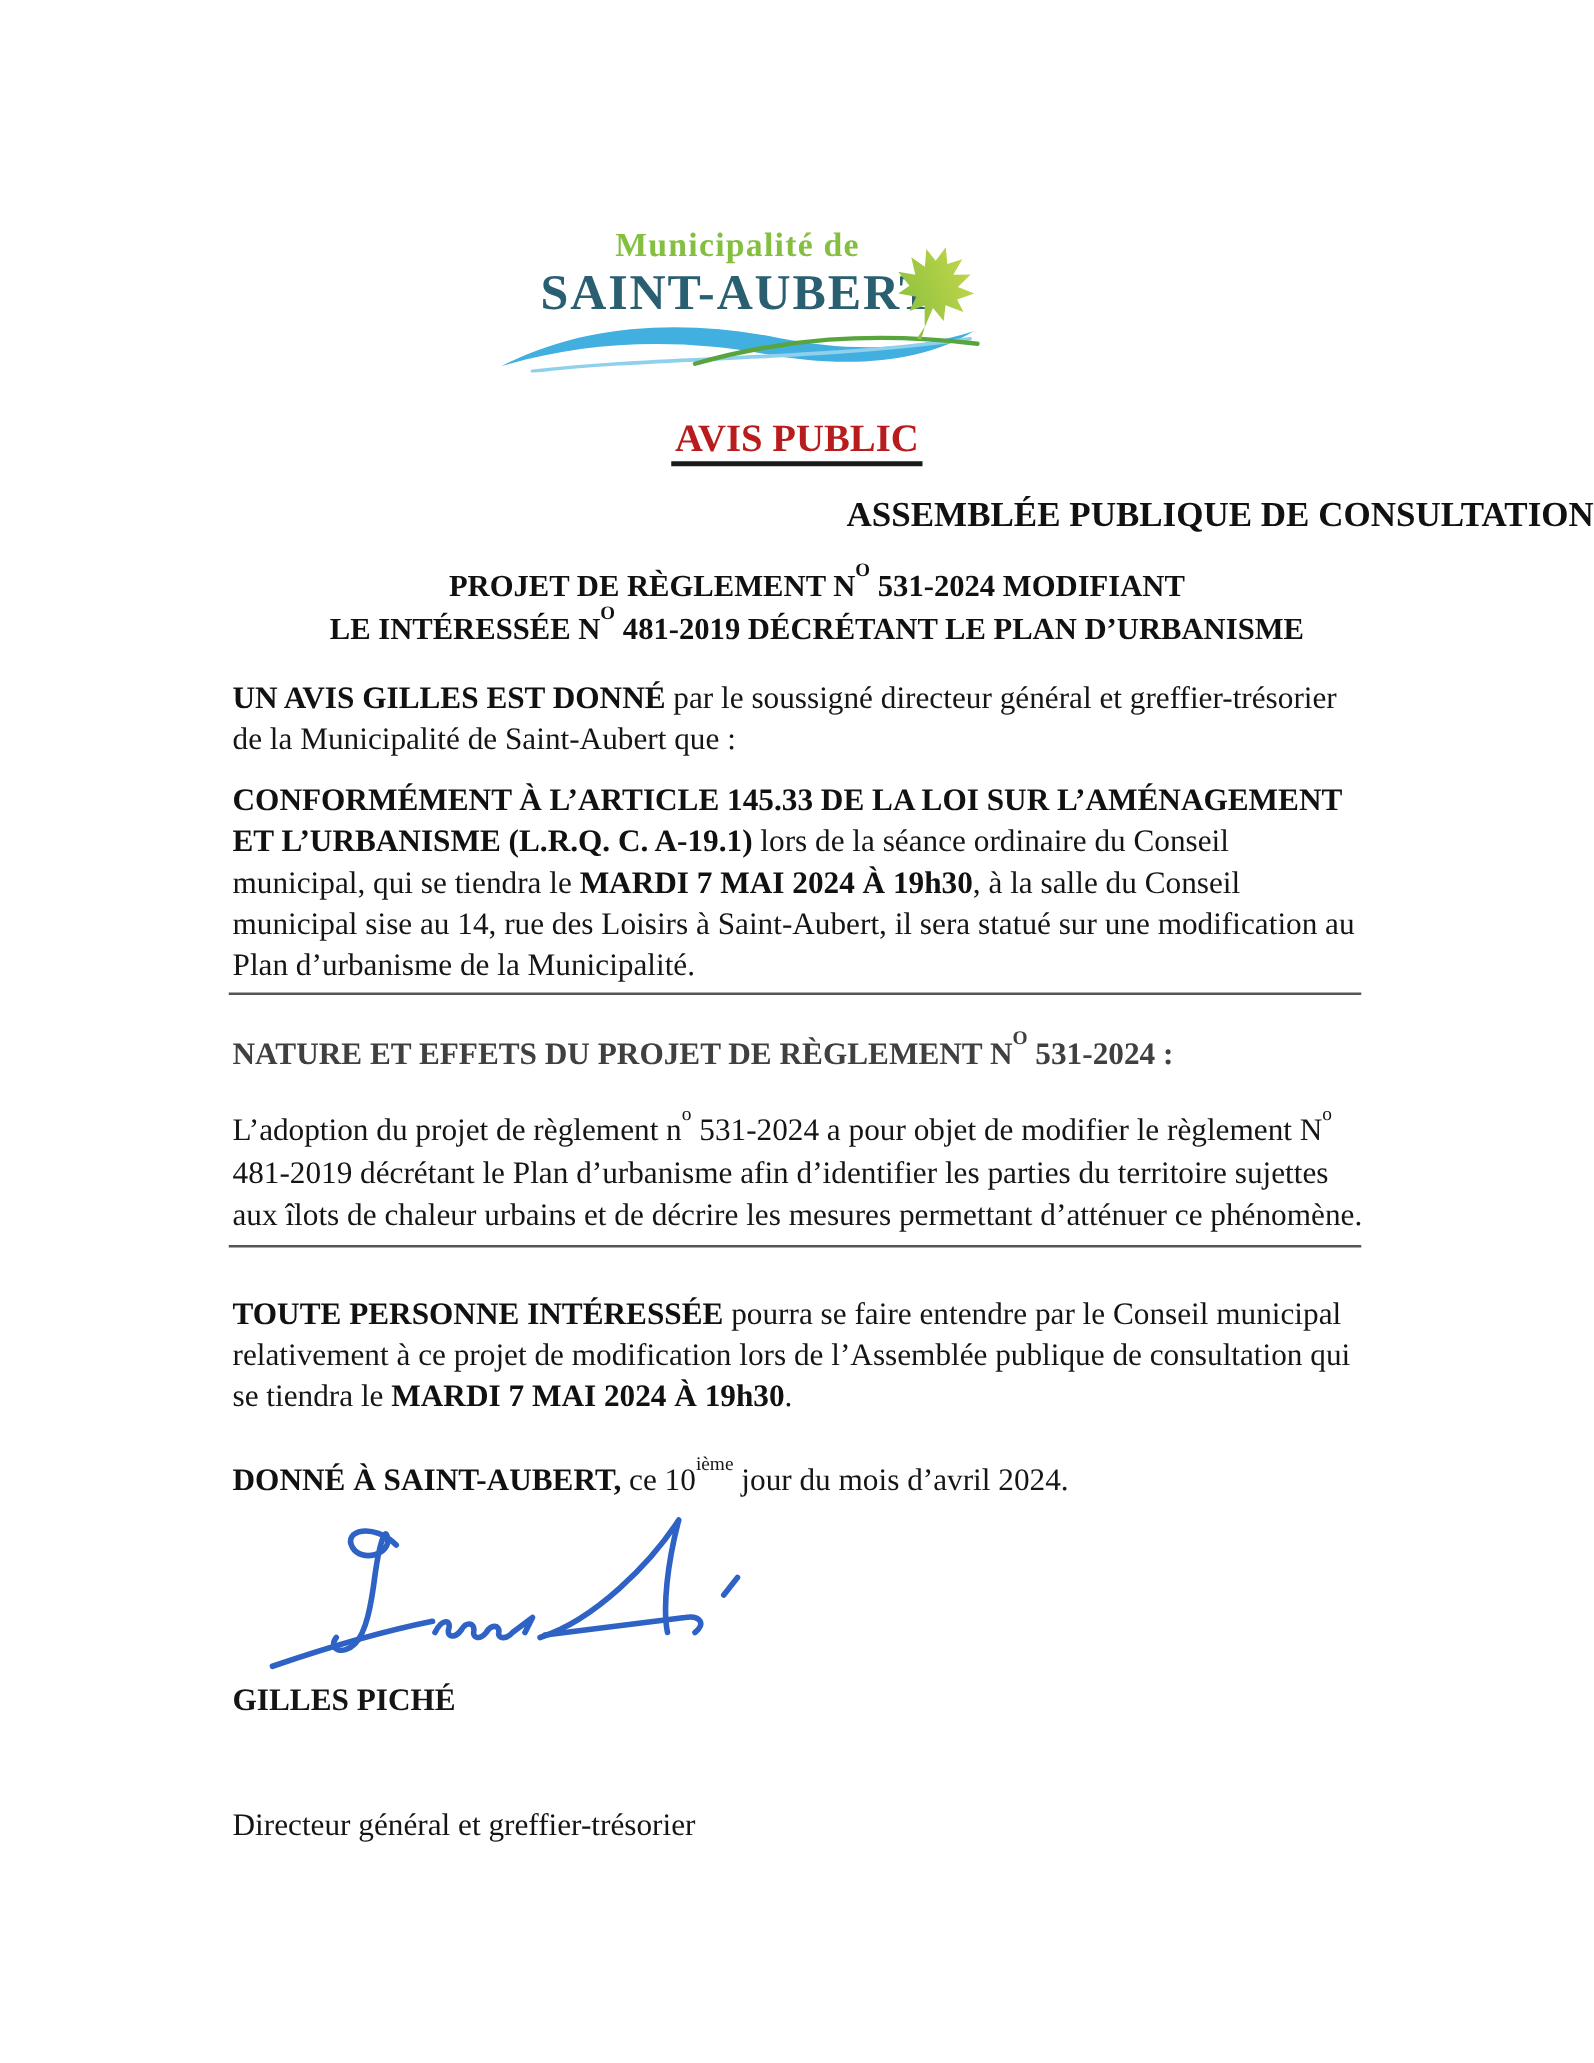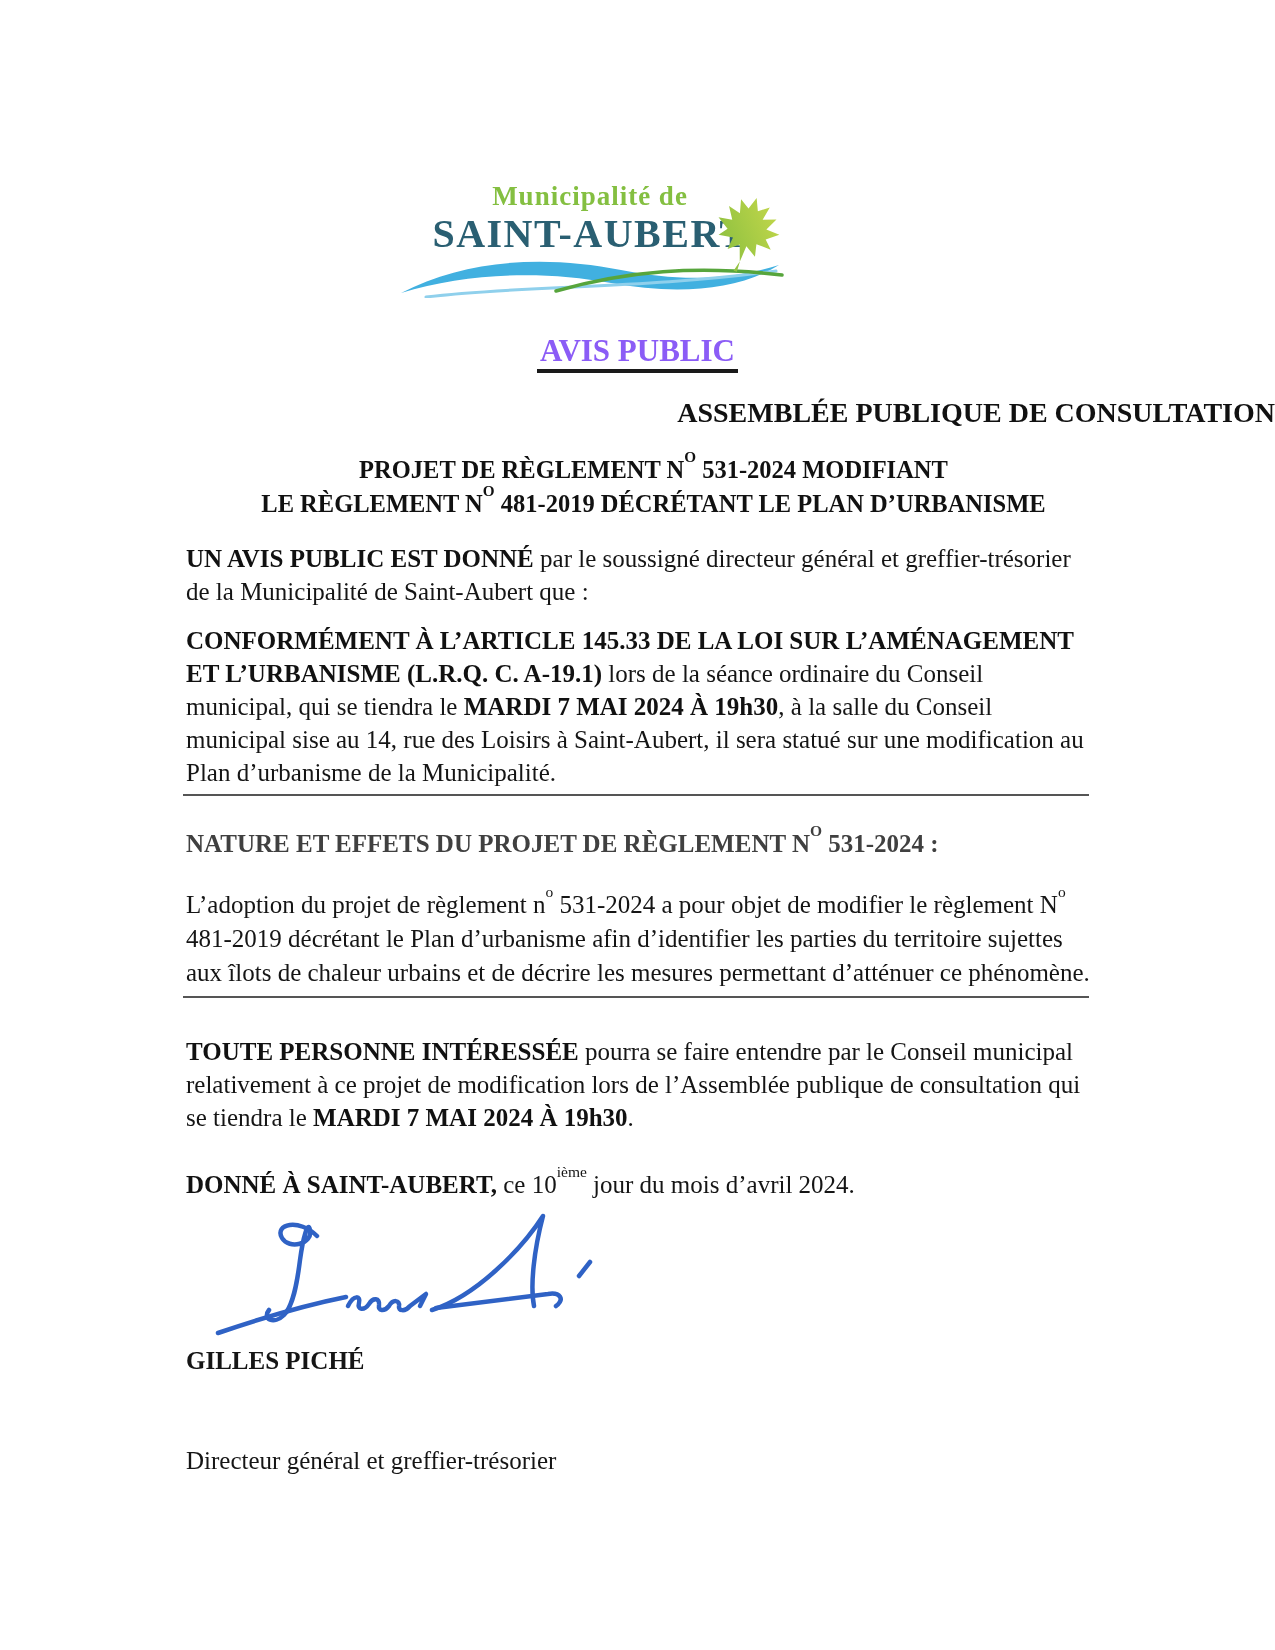--- a/index.html
+++ b/index.html
@@ -27,21 +27,21 @@
     font-weight: bold;
     letter-spacing: 1.5px;
     margin-top: -2px;
   }
   .logo-waves { position: absolute; left: 8px; top: 62px; }
   .logo-leaf  { position: absolute; left: 322px; top: 14px; transform: rotate(16deg); }
 
   
   .title {
     position: absolute; top: 333px; left: 0; width: 1275px;
-    text-align: center; font-size: 31px; font-weight: bold; color: #8b5cf6;
+    text-align: center; font-size: 31px; font-weight: bold; color: #b91c1c;
   }
   .title span { border-bottom: 4px solid #1a1a1a; padding: 0 3px 1px; }
   .subtitle {
     position: absolute; top: 397px; left: 0; width: 1275px;
     text-align: right; font-size: 28px; font-weight: bold; color: #111;
   }
   .subject {
     position: absolute; top: 453px; left: 16px; width: 1275px;
     text-align: center; font-size: 24.5px; font-weight: bold; color: #111;
     line-height: 34px;
@@ -104,24 +104,24 @@
   </div>
 
   <div class="title">
     <span>AVIS PUBLIC</span>
   </div>
 
   <div class="subtitle">ASSEMBLÉE PUBLIQUE DE CONSULTATION</div>
 
   <div class="subject">
     <div><span>PROJET DE RÈGLEMENT N</span><sup class="ord">O</sup><span> 531-2024 MODIFIANT</span></div>
-    <div><span>LE RÈGLEMENT N</span><sup class="ord">O</sup><span> 481-2019 DÉCRÉTANT LE PLAN D’URBANISME</span></div>
+    <div><span>LE INTÉRESSÉE N</span><sup class="ord">O</sup><span> 481-2019 DÉCRÉTANT LE PLAN D’URBANISME</span></div>
   </div>
 
-  <p class="body-text para-avis"><b>UN AVIS PUBLIC EST DONNÉ</b><span> par le soussigné directeur général et greffier-trésorier de la Municipalité de Saint-Aubert que :</span></p>
+  <p class="body-text para-avis"><b>UN AVIS GILLES EST DONNÉ</b><span> par le soussigné directeur général et greffier-trésorier de la Municipalité de Saint-Aubert que :</span></p>
 
   <p class="body-text para-conforme"><b>CONFORMÉMENT À L’ARTICLE 145.33 DE LA LOI SUR L’AMÉNAGEMENT ET L’URBANISME (L.R.Q. C. A-19.1)</b><span> lors de la séance ordinaire du Conseil municipal, qui se tiendra le </span><b>MARDI 7 MAI 2024 À 19h30</b><span>, à la salle du Conseil municipal sise au 14, rue des Loisirs à Saint-Aubert, il sera statué sur une modification au Plan d’urbanisme de la Municipalité.</span></p>
 
   <div class="rule rule-1"></div>
 
   <p class="body-text section-head"><span>NATURE ET EFFETS DU PROJET DE RÈGLEMENT N</span><sup class="ord">O</sup><span> 531-2024 :</span></p>
 
   <p class="body-text para-adoption"><span>L’adoption du projet de règlement n</span><sup class="ord">o</sup><span> 531-2024 a pour objet de modifier le règlement N</span><sup class="ord">o</sup><span> 481-2019 décrétant le Plan d’urbanisme afin d’identifier les parties du territoire sujettes aux îlots de chaleur urbains et de décrire les mesures permettant d’atténuer ce phénomène.</span></p>
 
   <div class="rule rule-2"></div>

